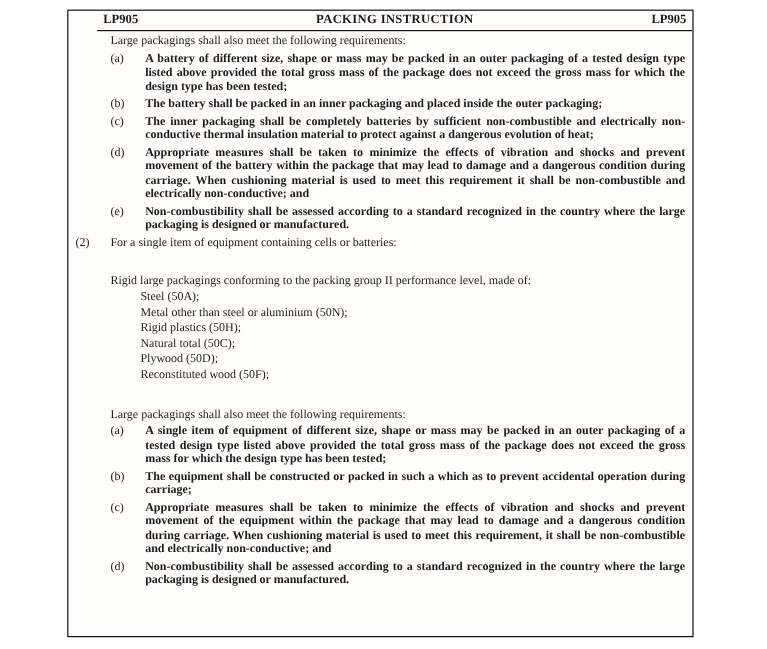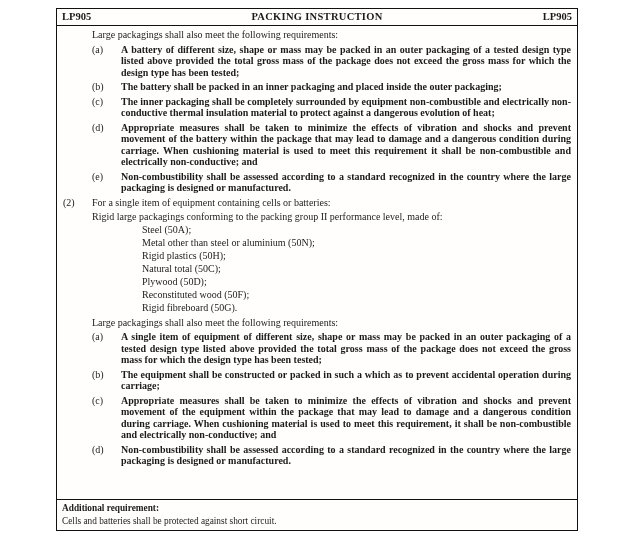--- a/index.html
+++ b/index.html
@@ -32,33 +32,34 @@
   .header-row {
     display: flex;
     justify-content: space-between;
     align-items: center;
     border-bottom: 1.2px solid #111;
     padding: 1px 5px 2px 5px;
     font-weight: bold;
     font-size: 10.5px;
     line-height: 13px;
     flex: 0 0 auto;
+    margin-left: 24px;
   }
   .header-title {
     letter-spacing: 0.3px;
   }
   .body-cell {
     flex: 1 1 auto;
     overflow: hidden;
     padding: 3px 6px 2px 6px;
     font-size: 10px;
     line-height: 11.5px;
   }
   .indent1 { margin-left: 29px; }
-  .para { margin-top: 3px; }
+  .para { margin-top: 21px; }
   .li {
     display: flex;
     margin-top: 3px;
   }
   .li .mk {
     width: 29px;
     flex: 0 0 29px;
   }
   .li .tx {
     flex: 1 1 auto;
@@ -67,21 +68,21 @@
   }
   .sec2row {
     display: flex;
     margin-top: 3px;
   }
   .sec2row > .mk {
     width: 29px;
     flex: 0 0 29px;
   }
   .sec2content { flex: 1 1 auto; }
-  .materials { margin-left: 50px; }
+  .materials { margin-left: 25px; }
   .material { margin-top: 1.5px; }
   .footer-cell {
     flex: 0 0 auto;
     border-top: 1.2px solid #111;
     padding: 2px 5px 3px 5px;
     font-size: 9.3px;
     line-height: 12.5px;
   }
   .footer-label { font-weight: bold; }
 </style>
@@ -105,21 +106,21 @@
         <div class="li">
           <span class="mk">(a)</span>
           <span class="tx">A battery of different size, shape or mass may be packed in an outer packaging of a tested design type listed above provided the total gross mass of the package does not exceed the gross mass for which the design type has been tested;</span>
         </div>
         <div class="li">
           <span class="mk">(b)</span>
           <span class="tx">The battery shall be packed in an inner packaging and placed inside the outer packaging;</span>
         </div>
         <div class="li">
           <span class="mk">(c)</span>
-          <span class="tx">The inner packaging shall be completely surrounded by equipment non-combustible and electrically non-conductive thermal insulation material to protect against a dangerous evolution of heat;</span>
+          <span class="tx">The inner packaging shall be completely batteries by sufficient non-combustible and electrically non-conductive thermal insulation material to protect against a dangerous evolution of heat;</span>
         </div>
         <div class="li">
           <span class="mk">(d)</span>
           <span class="tx">Appropriate measures shall be taken to minimize the effects of vibration and shocks and prevent movement of the battery within the package that may lead to damage and a dangerous condition during carriage. When cushioning material is used to meet this requirement it shall be non-combustible and electrically non-conductive; and</span>
         </div>
         <div class="li">
           <span class="mk">(e)</span>
           <span class="tx">Non-combustibility shall be assessed according to a standard recognized in the country where the large packaging is designed or manufactured.</span>
         </div>
       </div>
@@ -130,21 +131,20 @@
           <div>For a single item of equipment containing cells or batteries:</div>
           <div class="para">Rigid large packagings conforming to the packing group II performance level, made of:</div>
 
           <div class="materials">
             <div class="material">Steel (50A);</div>
             <div class="material">Metal other than steel or aluminium (50N);</div>
             <div class="material">Rigid plastics (50H);</div>
             <div class="material">Natural total (50C);</div>
             <div class="material">Plywood (50D);</div>
             <div class="material">Reconstituted wood (50F);</div>
-            <div class="material">Rigid fibreboard (50G).</div>
           </div>
 
           <div class="para">Large packagings shall also meet the following requirements:</div>
 
           <div class="li">
             <span class="mk">(a)</span>
             <span class="tx">A single item of equipment of different size, shape or mass may be packed in an outer packaging of a tested design type listed above provided the total gross mass of the package does not exceed the gross mass for which the design type has been tested;</span>
           </div>
           <div class="li">
             <span class="mk">(b)</span>
@@ -156,19 +156,15 @@
           </div>
           <div class="li">
             <span class="mk">(d)</span>
             <span class="tx">Non-combustibility shall be assessed according to a standard recognized in the country where the large packaging is designed or manufactured.</span>
           </div>
         </div>
       </div>
 
     </div>
 
-    <div class="footer-cell">
-      <div class="footer-label">Additional requirement:</div>
-      <div>Cells and batteries shall be protected against short circuit.</div>
-    </div>
 
   </div>
 </div>
 
 </body></html>

